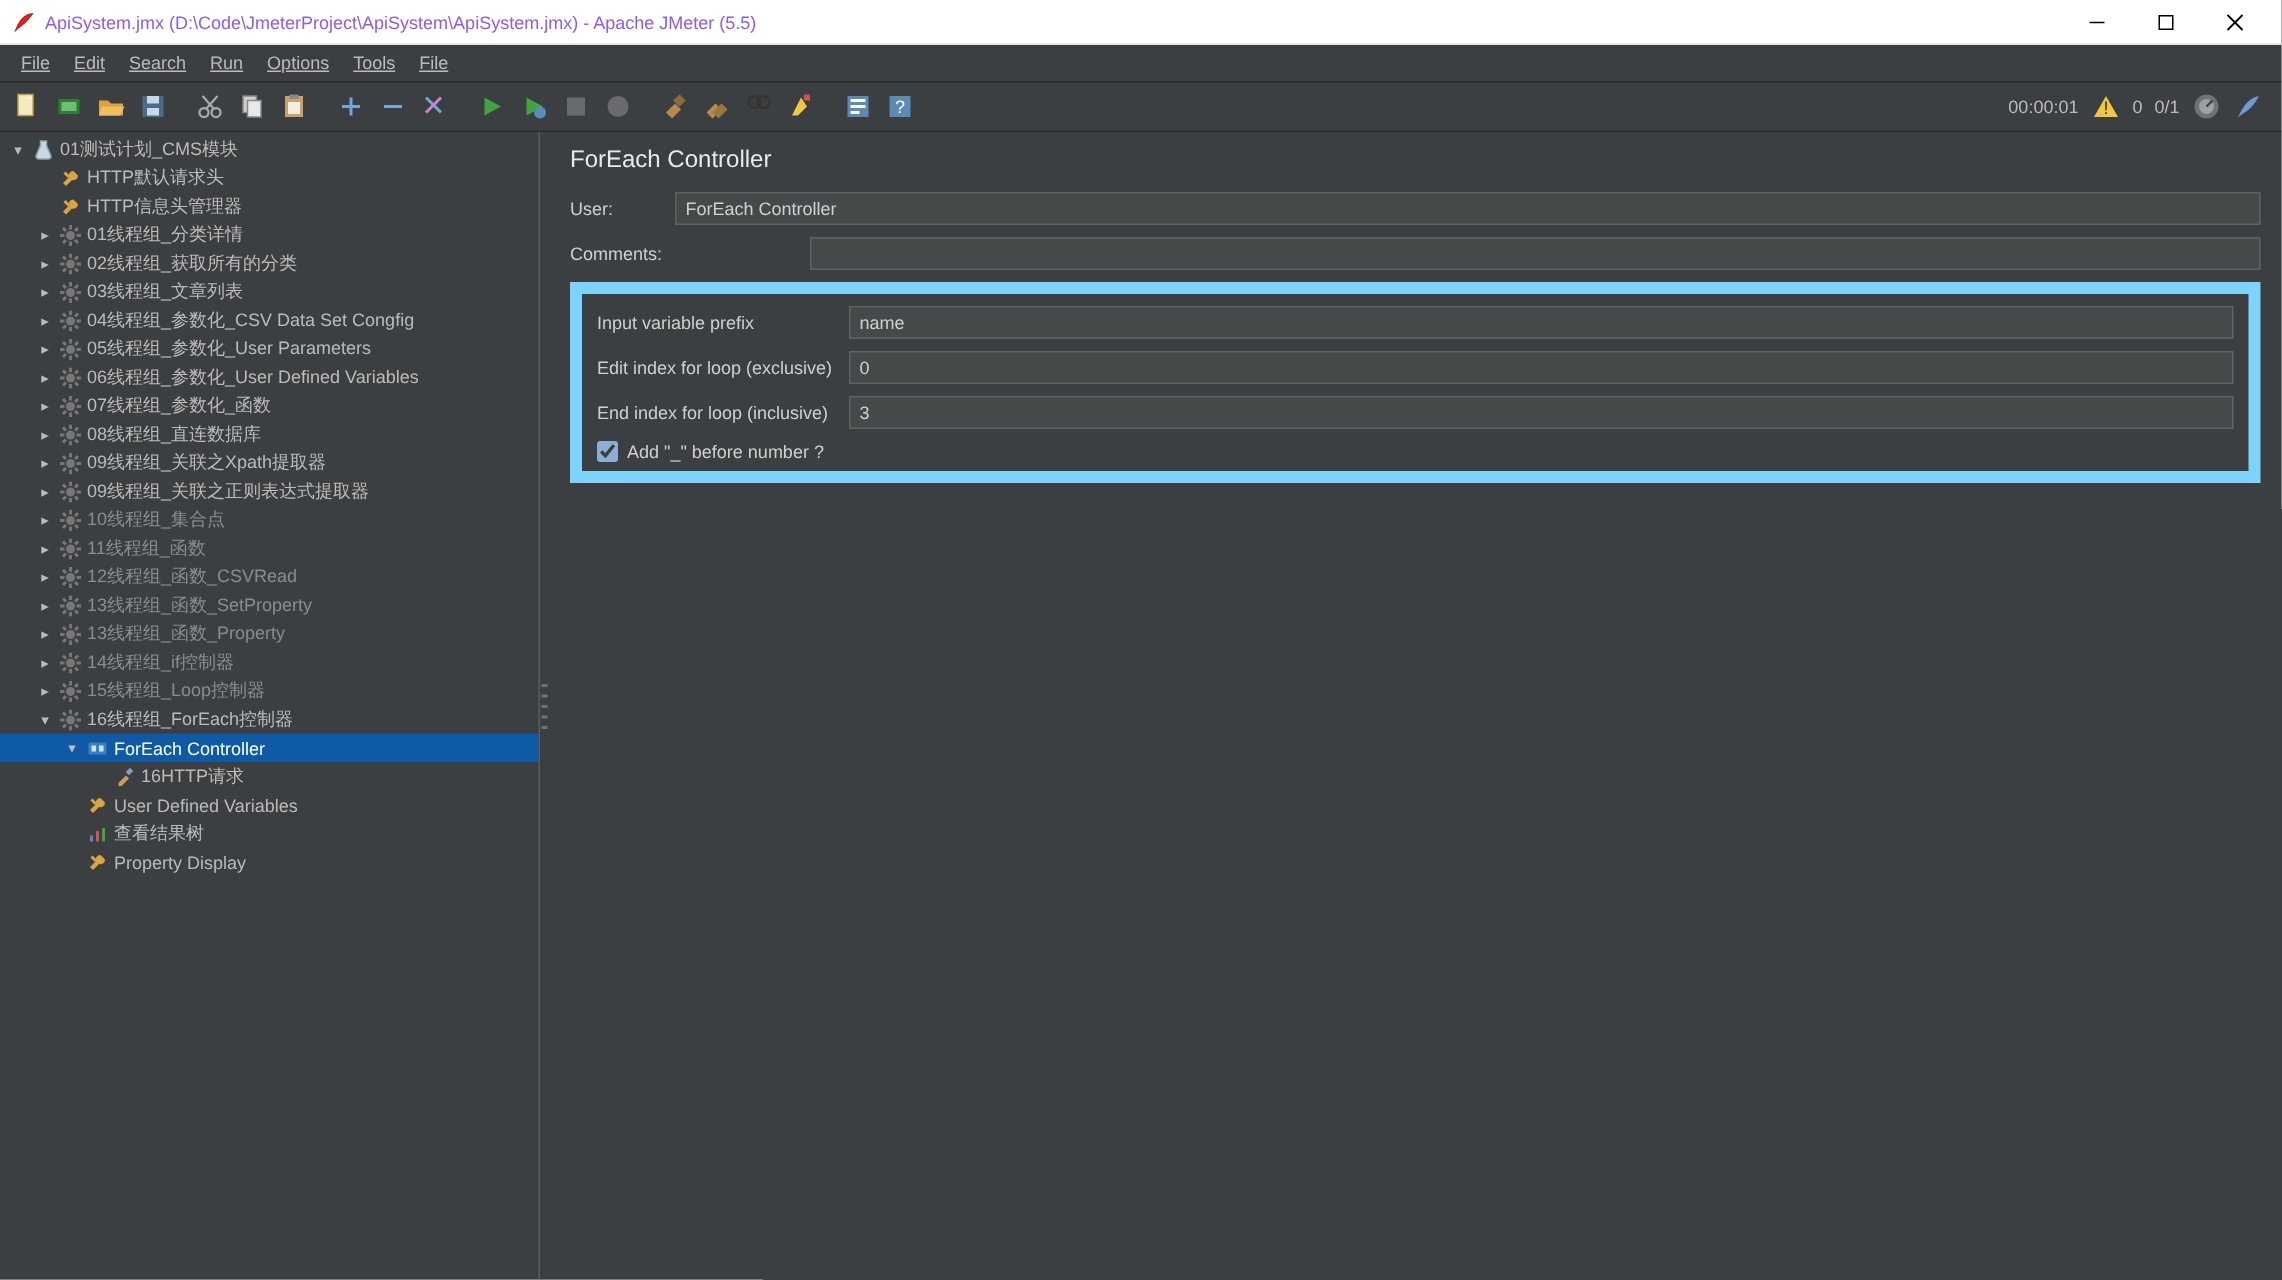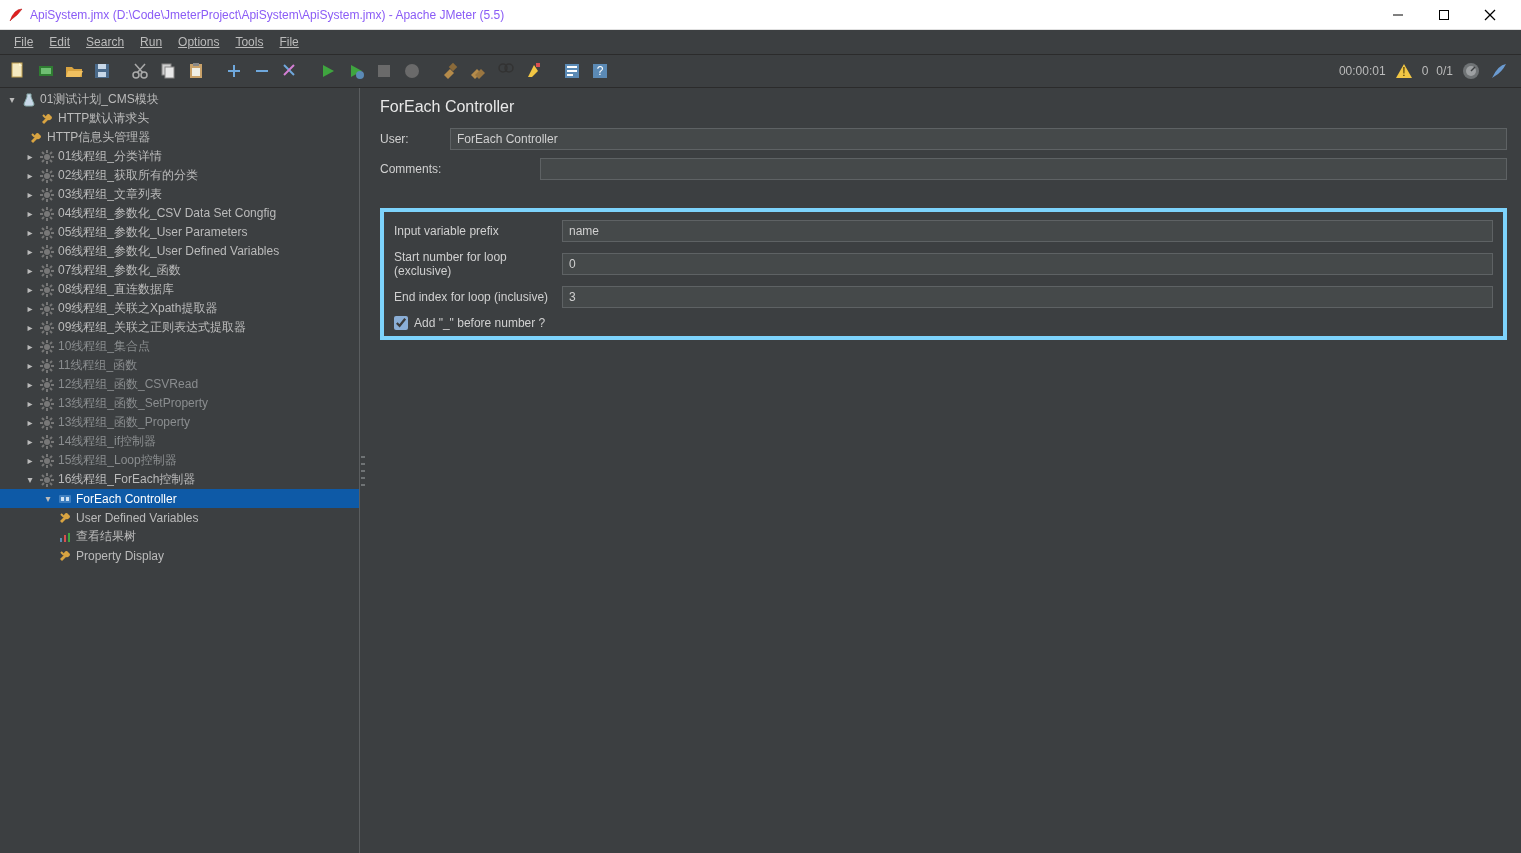--- a/index.html
+++ b/index.html
@@ -44,21 +44,21 @@
 .splitter .grip{ width:4px; height:30px; display:flex; flex-direction:column; justify-content:space-between;}
 .splitter .grip span{ width:4px;height:2px;background:#6f7375;}
 
 
 .content { flex: 1; background: #3c3f41; padding: 10px 14px; color: #d0d0d0; display:flex; flex-direction:column; }
 .content h1 { font-size: 16px; font-weight: normal; color: #e8e8e8; margin-bottom: 12px; }
 .form-row { display: flex; align-items: center; margin-bottom: 8px; gap: 10px; }
 .form-row label { width: 60px; color: #d0d0d0; }
 .form-row.wide label { width: auto; min-width:150px; }
 .form-row input[type=text] { flex: 1; height: 22px; background: #45494a; border: 1px solid #5e6264; color: #d0d0d0; padding: 0 6px; outline: none; }
-.fieldset-hl { border: 4px solid #7dd3fc; padding: 8px 10px 6px; margin-top:20px;}
+.fieldset-hl { border: 8px solid #7dd3fc; padding: 8px 10px 6px; margin-top:0;}
 .fieldset-hl .form-row label { width: 158px; }
 .chk-row { display:flex; align-items:center; gap:6px; margin-top:4px; color:#d0d0d0;}
 .chk-row input[type=checkbox]{ width:14px;height:14px; accent-color:#8aaed6;}
 
 
 .sq { border-radius:2px; }
 </style>
 </head>
 <body>
 
@@ -263,21 +263,21 @@
         <div class="tree-row" style="padding-left:22px">
     <span class="tw"></span>
     <span class="ic">
             <svg viewBox="0 0 14 14">
               <path d="M9 2a3 3 0 0 0-3 4L2 10l2 2 4-4a3 3 0 0 0 4-3z" fill="#d9a441"></path>
               <path d="M3 3l3 3" stroke="#d9a441" stroke-width="2"></path>
             </svg>
           </span>
     <span class="lbl">HTTP默认请求头</span>
   </div>
-        <div class="tree-row" style="padding-left:11px">
+        <div class="tree-row" style="padding-left:22px">
     <span class="tw"></span>
     <span class="ic">
             <svg viewBox="0 0 14 14">
               <path d="M9 2a3 3 0 0 0-3 4L2 10l2 2 4-4a3 3 0 0 0 4-3z" fill="#d9a441"></path>
               <path d="M3 3l3 3" stroke="#d9a441" stroke-width="2"></path>
             </svg>
           </span>
     <span class="lbl">HTTP信息头管理器</span>
   </div>
         <div class="tree-row" style="padding-left:22px">
@@ -625,20 +625,30 @@
         <div class="tree-row sel" style="padding-left:40px">
     <span class="tw">▾</span>
     <span class="ic">
             <svg viewBox="0 0 14 14">
               <rect x="1" y="3" width="12" height="8" fill="#3f7fbf" rx="1"></rect>
               <rect x="3" y="5" width="3" height="4" fill="#cfe3f5"></rect>
               <rect x="8" y="5" width="3" height="4" fill="#cfe3f5"></rect>
             </svg>
           </span>
     <span class="lbl">ForEach Controller</span>
+  </div>
+        <div class="tree-row" style="padding-left:58px">
+    <span class="tw"></span>
+    <span class="ic">
+            <svg viewBox="0 0 14 14">
+              <path d="M3 11l5-5 2 2-5 5H3z" fill="#c8a050"></path>
+              <rect x="9" y="1" width="3" height="4" fill="#7aa3cc" transform="rotate(45 10 3)"></rect>
+            </svg>
+          </span>
+    <span class="lbl">16HTTP请求</span>
   </div>
         <div class="tree-row" style="padding-left:40px">
     <span class="tw"></span>
     <span class="ic">
             <svg viewBox="0 0 14 14">
               <path d="M9 2a3 3 0 0 0-3 4L2 10l2 2 4-4a3 3 0 0 0 4-3z" fill="#d9a441"></path>
               <path d="M3 3l3 3" stroke="#d9a441" stroke-width="2"></path>
             </svg>
           </span>
     <span class="lbl">User Defined Variables</span>
@@ -688,21 +698,21 @@
       <label>Comments:</label>
       <input type="text" value="" style="">
     </div>
 
     <div class="fieldset-hl">
       <div class="form-row">
         <label>Input variable prefix</label>
         <input type="text" value="name" style="">
       </div>
       <div class="form-row">
-        <label>Start number for loop (exclusive)</label>
+        <label>Edit index for loop (exclusive)</label>
         <input type="text" value="0" style="">
       </div>
       <div class="form-row">
         <label>End index for loop (inclusive)</label>
         <input type="text" value="3" style="">
       </div>
       <div class="chk-row">
         <input type="checkbox" checked="" style="">
         <span>Add "_" before number ?</span>
       </div>

